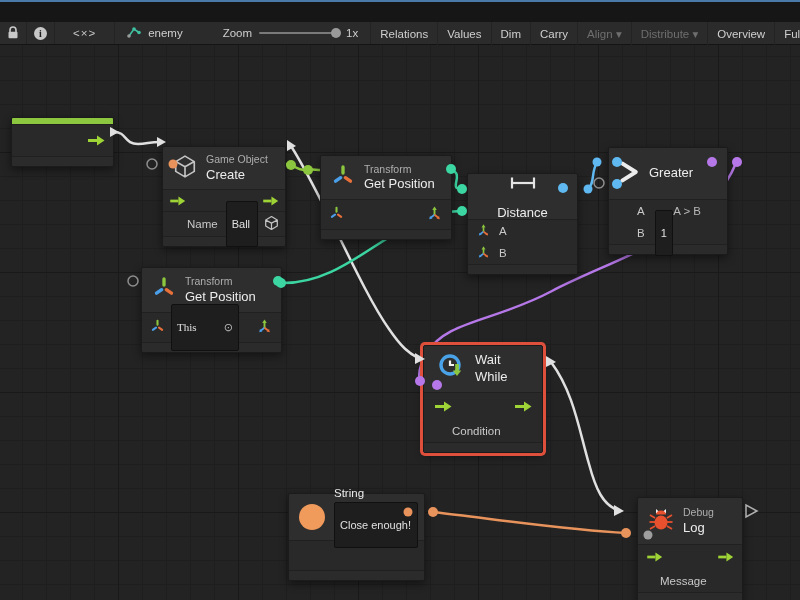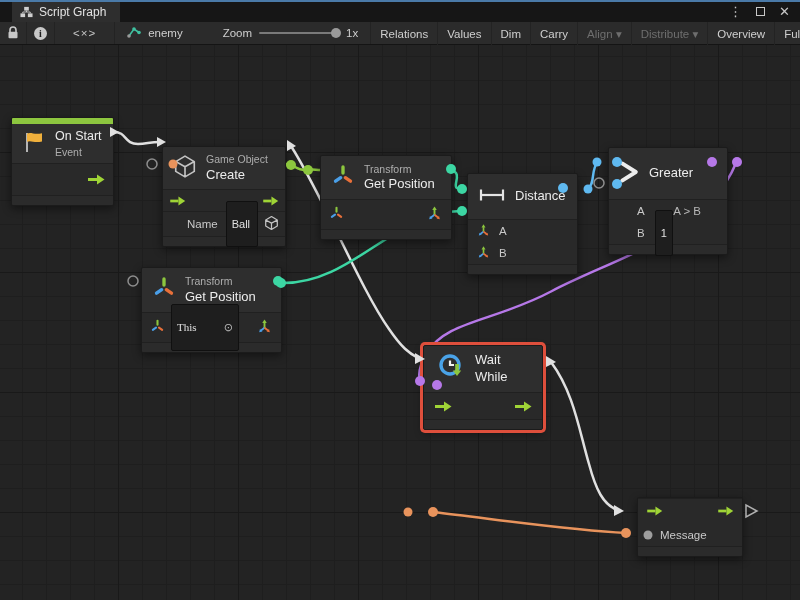--- a/index.html
+++ b/index.html
@@ -55,40 +55,20 @@
   .target-glyph { color:#bdbdbd; font-size:11px; }
   .spacer { flex:1; }
   .flow-arrow svg { display:block; }
 </style>
 </head>
 <body>
 
 <div class="app">
   <div class="accent-line"></div>
 
-  <div class="titlebar">
-    <div class="tab">
-      <span class="tab-icon">
-        <svg width="13" height="12" viewBox="0 0 14 12">
-            <g fill="#cfcfcf">
-              <rect x="4.5" y="0.5" width="5" height="4"></rect>
-              <rect x="0.5" y="7.5" width="5" height="4"></rect>
-              <rect x="8.5" y="7.5" width="5" height="4"></rect>
-            </g>
-            <path d="M7,4.5 V6 M3,7.5 V6 H11 V7.5" stroke="#cfcfcf" fill="none" stroke-width="1"></path>
-          </svg>
-      </span>
-      <span>Script Graph</span>
-    </div>
-    <div class="win-controls">
-      <span class="glyph">⋮</span>
-      <span class="maxbox"></span>
-      <span class="glyph">✕</span>
-    </div>
-  </div>
 
   <div class="toolbar">
     <div class="tb-btn icon-btn">
       <span>
         <svg width="12" height="13" viewBox="0 0 12 13">
             <path d="M3,6 V4 a3,3 0 0 1 6,0 V6" fill="none" stroke="#c8c8c8" stroke-width="1.6"></path>
             <rect x="1.5" y="5.8" width="9" height="6.5" rx="1" fill="#c8c8c8"></rect>
           </svg>
       </span>
     </div>
@@ -146,32 +126,20 @@
       <path d="M 284,164 C 293,163 297,171 306,170 C 313,169 315,170 321,170" stroke="#8cc63e" stroke-width="2.5" fill="none"></path>
       <path d="M 451,170 C 459,172 457,178 456,183 C 455,188 457,189 461,189" stroke="#3cd6a3" stroke-width="2.5" fill="none"></path>
       <path d="M 282,283 C 352,284 394,212 461,211" stroke="#3cd6a3" stroke-width="2.5" fill="none"></path>
       <path d="M 588,188 C 595,185 591,170 597,163" stroke="#5fb9f0" stroke-width="2.5" fill="none"></path>
       <path d="M 736,163 C 706,236 612,259 552,291 C 494,322 446,320 426,354 C 420,365 418,374 420,380" stroke="#b678e8" stroke-width="2.5" fill="none"></path>
       <path d="M 433,512 C 494,519 566,530 626,533" stroke="#e8935c" stroke-width="2.5" fill="none"></path>
     </svg>
 
     <div class="node" style="left:11px; top:72px; width:103px;">
       <div class="greenbar"></div>
-      <div class="nheader" style="height:39px;">
-        <span>
-          <svg width="24" height="24" viewBox="0 0 24 24">
-              <line x1="5" y1="3" x2="5" y2="22" stroke="#d8d8d8" stroke-width="1.6"></line>
-              <path d="M5,3.6 C9,1.6 12,5 20,3.2 L20,11.4 C12,13.2 9,9.8 5,11.8 Z" fill="#f0b03c"></path>
-            </svg>
-        </span>
-        <div class="ntitles">
-          <div class="ntitle" style="font-size:12.5px;">On Start</div>
-          <div class="nsub">Event</div>
-        </div>
-      </div>
       <div class="nrow" style="height:32px; padding:0 8px; justify-content:flex-end;">
         <span class="flow-arrow">
           <svg width="18" height="11" viewBox="0 0 18 11">
               <rect x="1" y="4" width="9" height="3" fill="#9fd436"></rect>
               <polygon points="10,0.5 17.5,5.5 10,10.5" fill="#9fd436"></polygon>
             </svg>
         </span>
       </div>
       <div class="nfoot"></div>
     </div>
@@ -245,21 +213,21 @@
               <polygon points="3.4,15.0 6.8,14.2 4.2,11.6" fill="#4a9fe8"></polygon>
               <line x1="9" y1="10.4" x2="12.8" y2="13.2" stroke="#e8703a" stroke-width="2"></line>
               <polygon points="14.6,15.0 11.2,14.2 13.8,11.6" fill="#e8703a"></polygon>
             </svg>
         </span>
       </div>
       <div class="nfoot"></div>
     </div>
 
     <div class="node" style="left:467px; top:128px; width:111px;">
-      <div class="nheader" style="height:45px;">
+      <div class="nheader" style="height:45px;flex-direction:column;">
         <span>
           <svg width="28" height="18" viewBox="0 0 26 18">
               <line x1="2" y1="9" x2="24" y2="9" stroke="#e4e4e4" stroke-width="2.2"></line>
               <line x1="2" y1="3.5" x2="2" y2="14.5" stroke="#e4e4e4" stroke-width="2.2"></line>
               <line x1="24" y1="3.5" x2="24" y2="14.5" stroke="#e4e4e4" stroke-width="2.2"></line>
             </svg>
         </span>
         <div class="ntitle">Distance</div>
       </div>
       <div class="nrow" style="height:23px; padding:0 8px;">
@@ -372,25 +340,61 @@
               <polygon points="10,0.5 17.5,5.5 10,10.5" fill="#9fd436"></polygon>
             </svg>
         </span>
         <span class="flow-arrow">
           <svg width="18" height="11" viewBox="0 0 18 11">
               <rect x="1" y="4" width="9" height="3" fill="#9fd436"></rect>
               <polygon points="10,0.5 17.5,5.5 10,10.5" fill="#9fd436"></polygon>
             </svg>
         </span>
       </div>
-      <div class="nfoot"></div>
-    </div>
-
+      <div class="nrow" style="height:23px; padding:0 8px 0 28px; border-top:none;">
+        <span>Condition</span>
+      </div>
+      <div class="nfoot"></div>
+    </div>
+
+    <div class="node" style="left:288px; top:448px; width:137px;">
+      <div class="nheader" style="height:46px; padding-right:6px;">
+        <span style="width:26px; height:26px; border-radius:50%; background:#f09a5c; flex:none;"></span>
+        <div class="ntitles" style="flex:1;">
+          <div class="ntitle" style="font-size:11.5px;">String</div>
+          <div class="field" style="margin-top:1px;">Close enough!</div>
+        </div>
+      </div>
+      <div class="nrow" style="height:30px; padding:0 8px;"></div>
+      <div class="nfoot"></div>
+    </div>
 
     <div class="node" style="left:637px; top:452px; width:106px;">
+      <div class="nheader" style="height:46px;">
+        <span>
+          <svg width="26" height="28" viewBox="0 0 26 28">
+              <g stroke="#e8502e" stroke-width="1.8">
+                <line x1="7" y1="13" x2="2" y2="10"></line>
+                <line x1="7" y1="17" x2="1.5" y2="17"></line>
+                <line x1="7" y1="21" x2="2" y2="24"></line>
+                <line x1="19" y1="13" x2="24" y2="10"></line>
+                <line x1="19" y1="17" x2="24.5" y2="17"></line>
+                <line x1="19" y1="21" x2="24" y2="24"></line>
+              </g>
+              <polygon points="8,4 12,7.5 8,8.5" fill="#f2f2f2"></polygon>
+              <polygon points="18,4 14,7.5 18,8.5" fill="#f2f2f2"></polygon>
+              <path d="M13,5.5 C16,5.5 18,7.5 18,9.5 L8,9.5 C8,7.5 10,5.5 13,5.5 Z" fill="#e8502e"></path>
+              <ellipse cx="13" cy="17.5" rx="6.5" ry="7" fill="#e8502e"></ellipse>
+            </svg>
+        </span>
+        <div class="ntitles">
+          <div class="ncat">Debug</div>
+          <div class="ntitle">Log</div>
+        </div>
+      </div>
       <div class="nrow" style="height:25px; padding:0 8px; justify-content:space-between;">
         <span class="flow-arrow">
           <svg width="17" height="10" viewBox="0 0 18 11">
               <rect x="1" y="4" width="9" height="3" fill="#9fd436"></rect>
               <polygon points="10,0.5 17.5,5.5 10,10.5" fill="#9fd436"></polygon>
             </svg>
         </span>
         <span class="flow-arrow">
           <svg width="17" height="10" viewBox="0 0 18 11">
               <rect x="1" y="4" width="9" height="3" fill="#9fd436"></rect>

